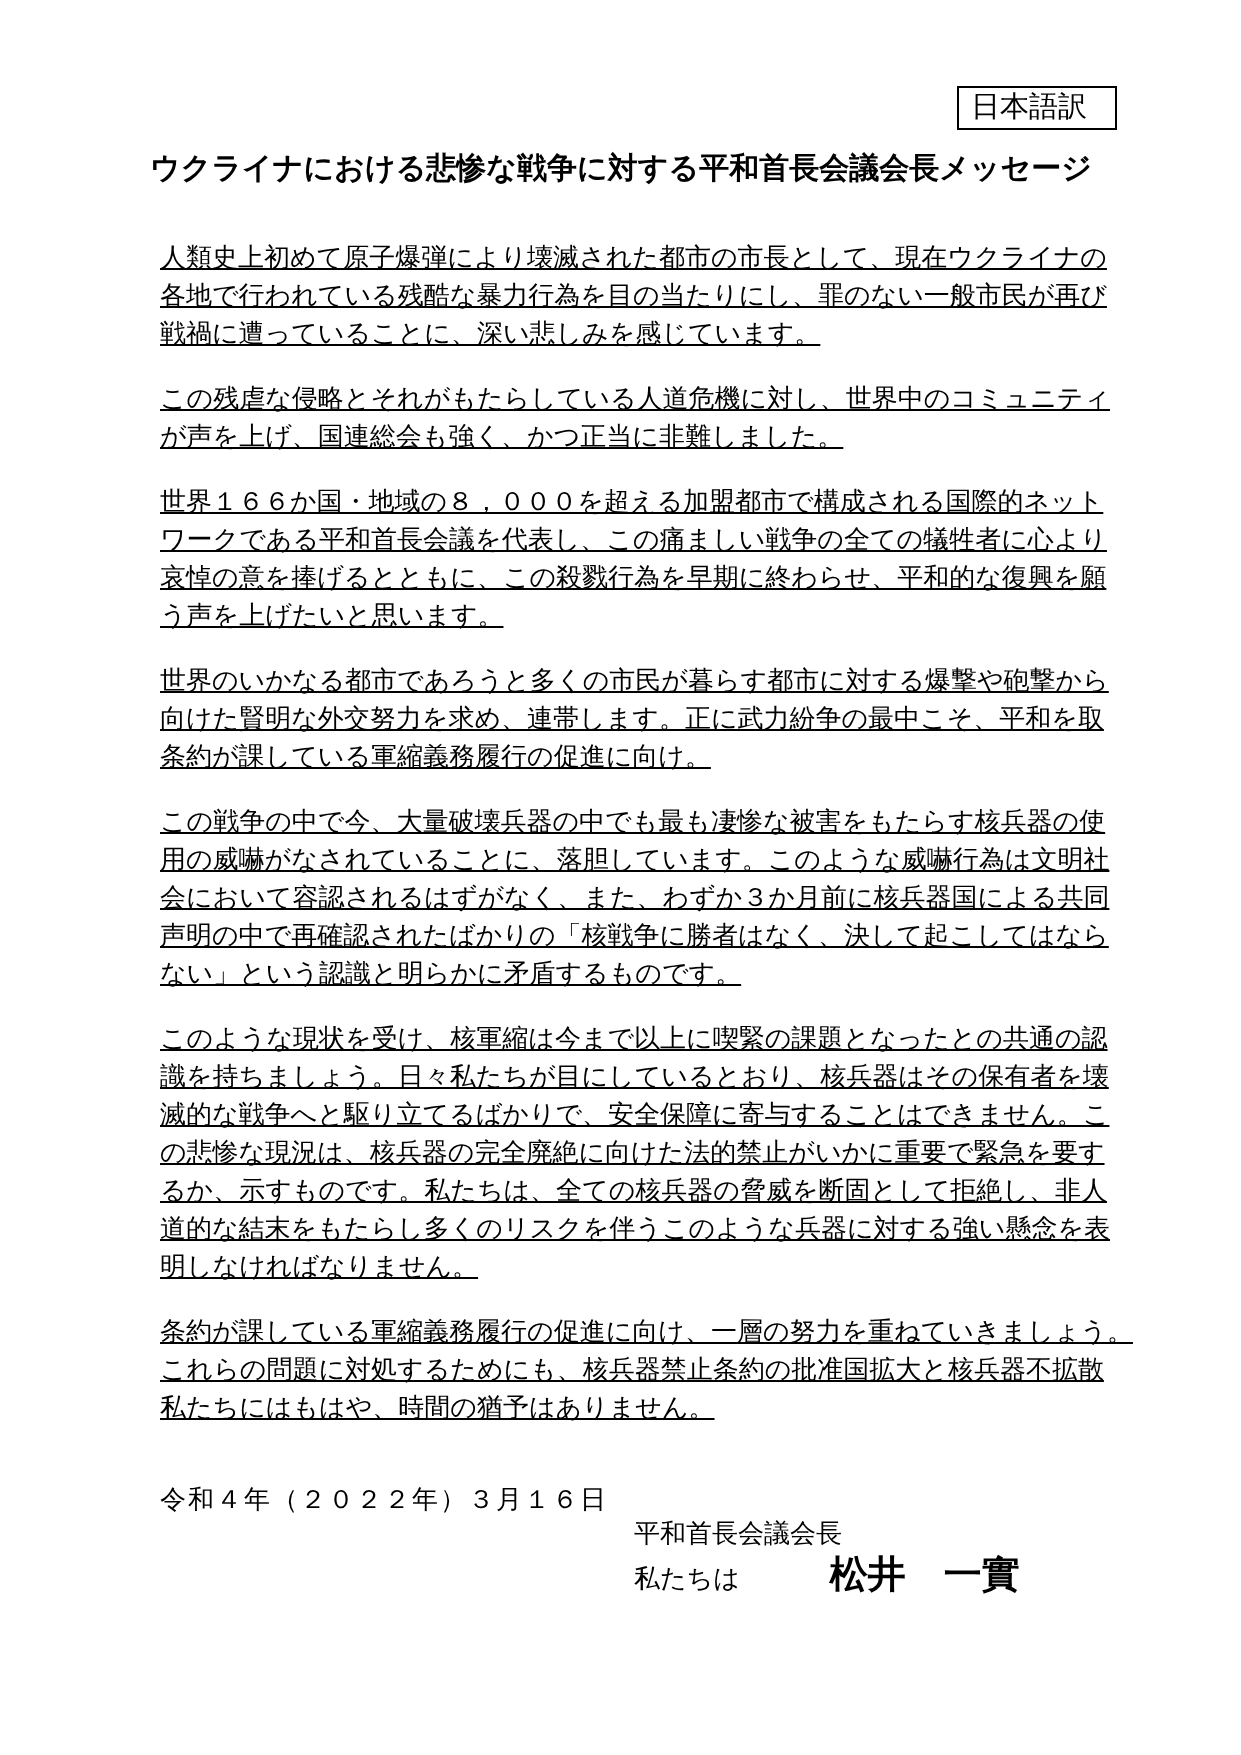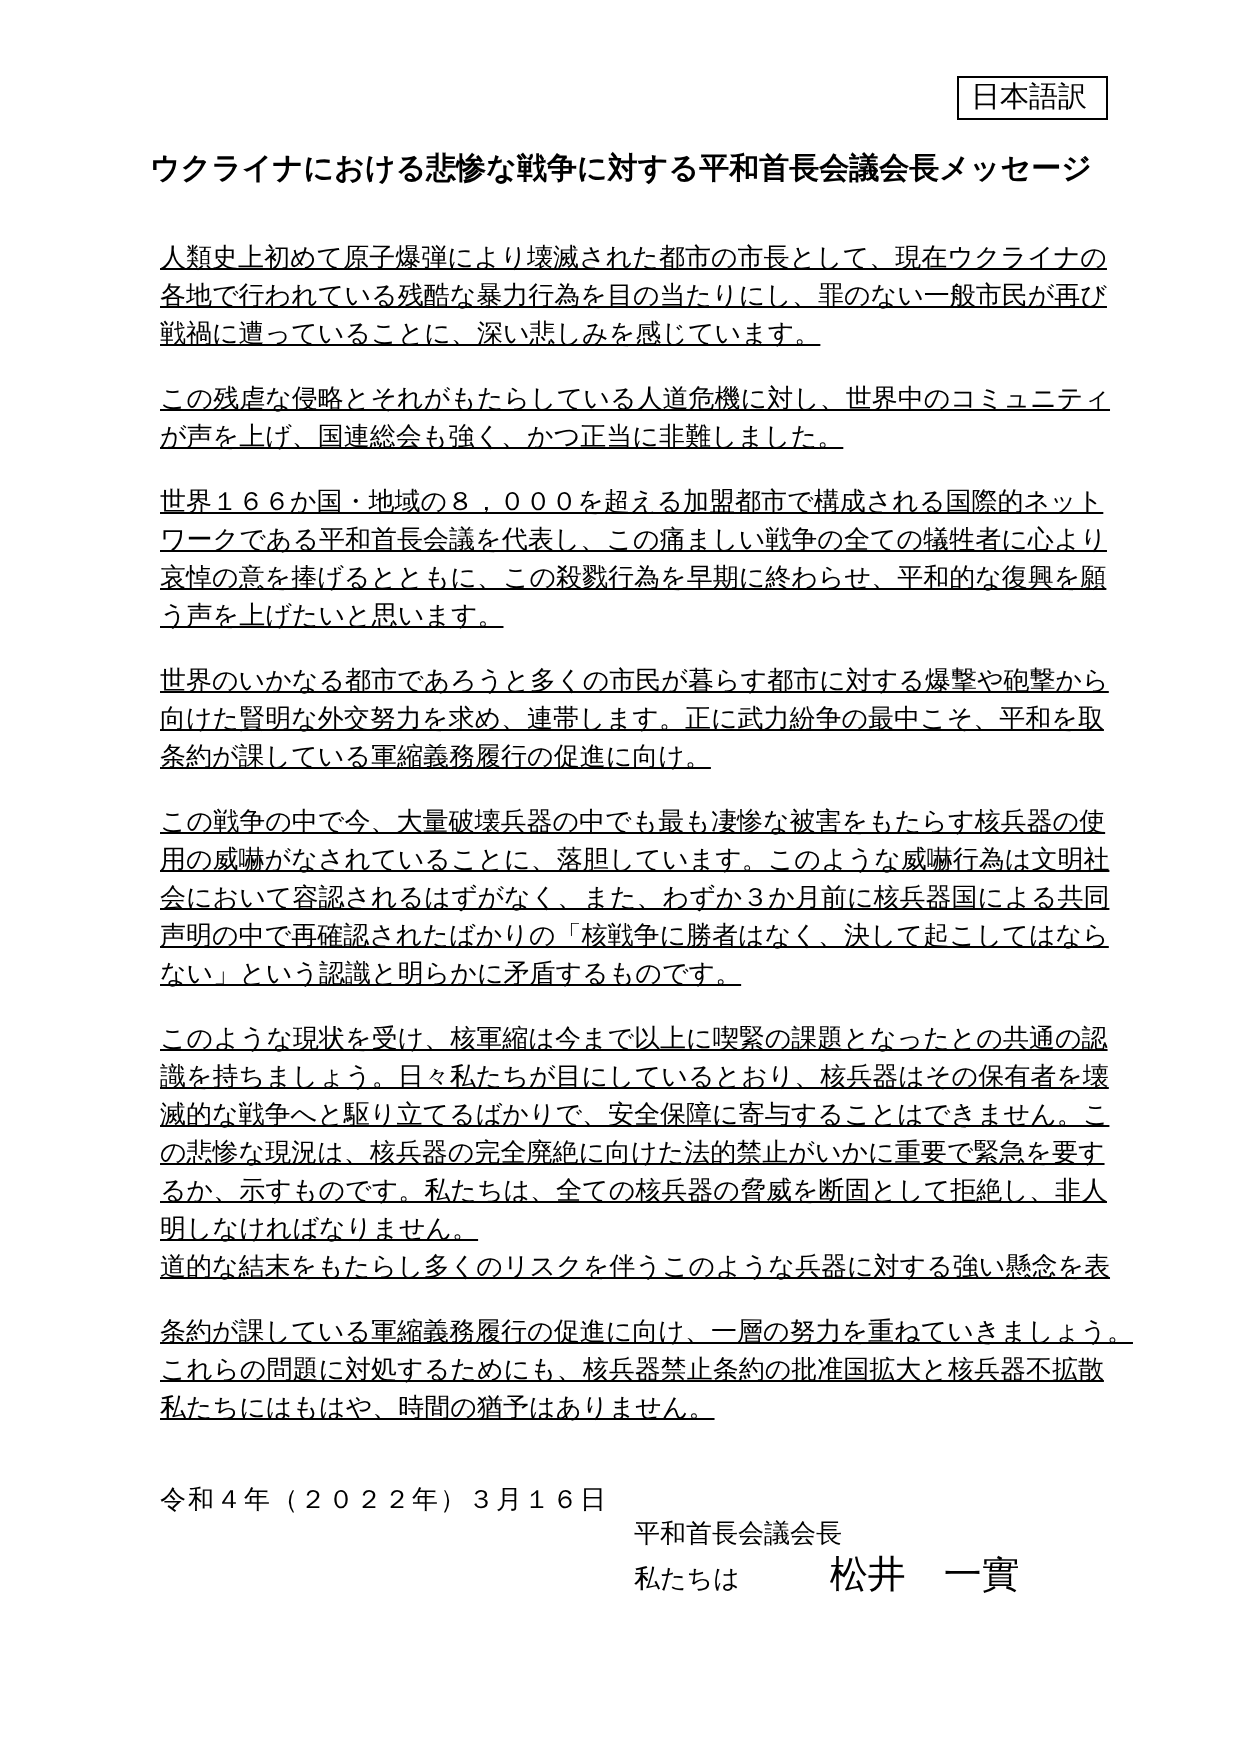--- a/index.html
+++ b/index.html
@@ -14,24 +14,24 @@
     font-family: "Liberation Sans", "DejaVu Sans", sans-serif;
     position: relative;
     overflow: hidden;
   }
   .page {
     position: absolute;
     inset: 0;
   }
   .label-box {
     position: absolute;
-    top: 76px;
+    top: 86px;
     left: 957px;
     border: 2px solid #000000;
-    padding: 3px 19px 5px 12px;
+    padding: 3px 28px 5px 12px;
     font-size: 29px;
     line-height: 1.1;
     white-space: nowrap;
   }
   .doc-title {
     position: absolute;
     top: 148px;
     left: 150px;
     width: 955px;
     text-align: left;
@@ -80,21 +80,21 @@
     align-items: baseline;
     margin-top: 2px;
     white-space: nowrap;
   }
   .sig-position {
     height: 40px;
     line-height: 40px;
   }
   .sig-name {
     font-size: 38px;
-    font-weight: normal;
+    font-weight: bold;
     margin-left: 90px;
     line-height: 40px;
   }
 </style>
 </head>
 <body>
 
 <div class="page">
 
   <div class="label-box">
@@ -136,22 +136,22 @@
       <div class="line">声明の中で再確認されたばかりの「核戦争に勝者はなく、決して起こしてはなら</div>
       <div class="line">ない」という認識と明らかに矛盾するものです。</div>
     </div>
 
     <div class="para">
       <div class="line">このような現状を受け、核軍縮は今まで以上に喫緊の課題となったとの共通の認</div>
       <div class="line">識を持ちましょう。日々私たちが目にしているとおり、核兵器はその保有者を壊</div>
       <div class="line">滅的な戦争へと駆り立てるばかりで、安全保障に寄与することはできません。こ</div>
       <div class="line">の悲惨な現況は、核兵器の完全廃絶に向けた法的禁止がいかに重要で緊急を要す</div>
       <div class="line">るか、示すものです。私たちは、全ての核兵器の脅威を断固として拒絶し、非人</div>
+      <div class="line">道的な結末をもたらし多くのリスクを伴うこのような兵器に対する強い懸念を表</div>
       <div class="line">明しなければなりません。</div>
-      <div class="line">道的な結末をもたらし多くのリスクを伴うこのような兵器に対する強い懸念を表</div>
     </div>
 
     <div class="para">
       <div class="line">条約が課している軍縮義務履行の促進に向け、一層の努力を重ねていきましょう。</div>
       <div class="line">これらの問題に対処するためにも、核兵器禁止条約の批准国拡大と核兵器不拡散</div>
       <div class="line">私たちにはもはや、時間の猶予はありません。</div>
     </div>
 
   </div>
 

